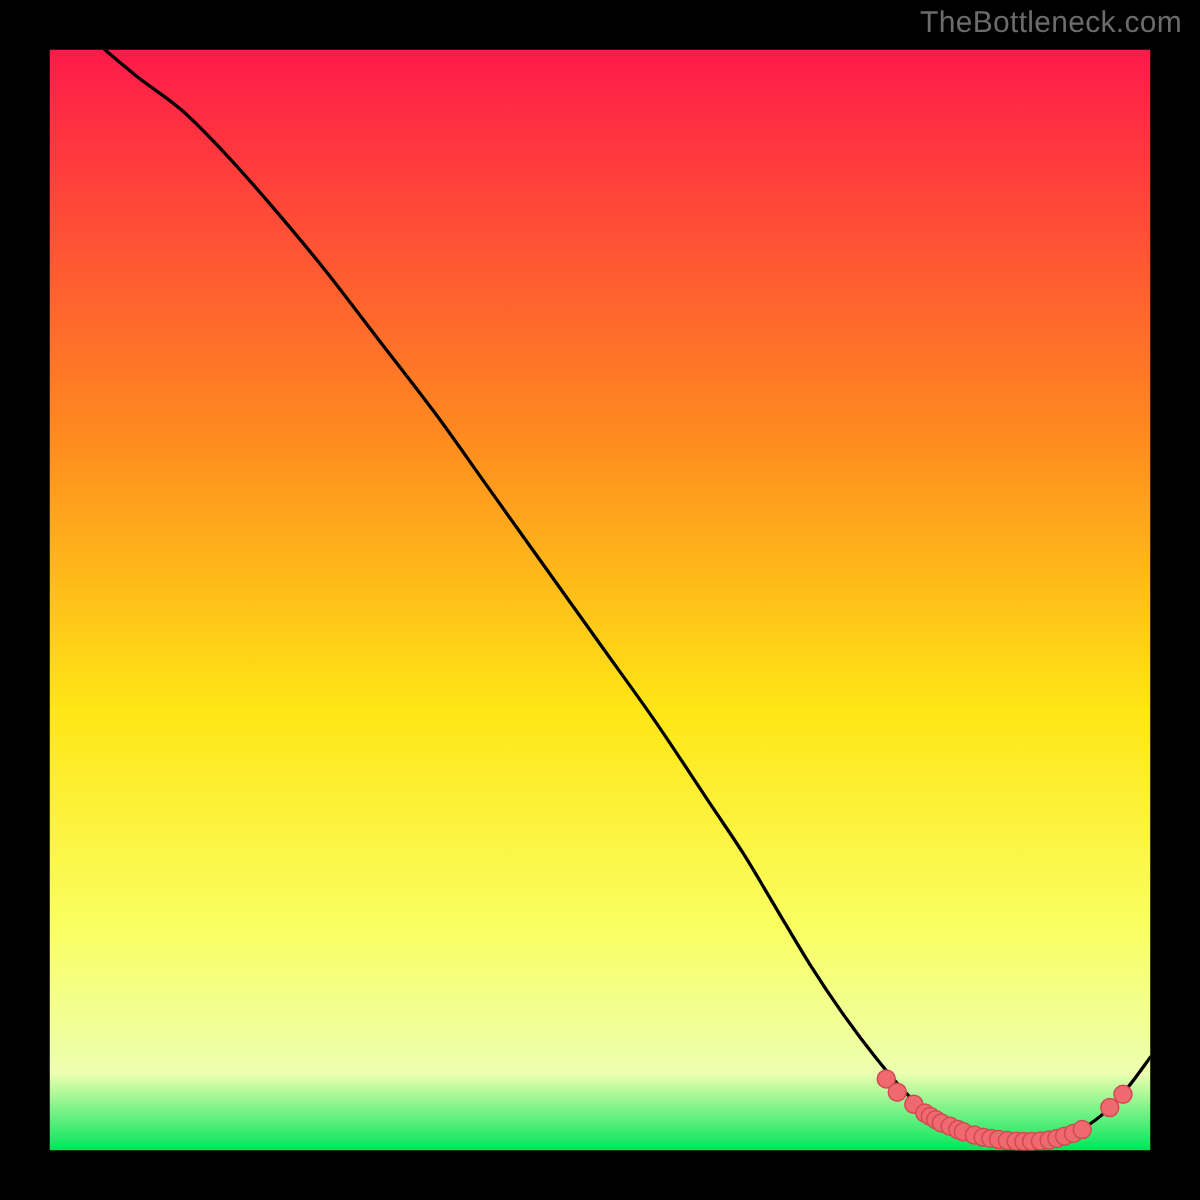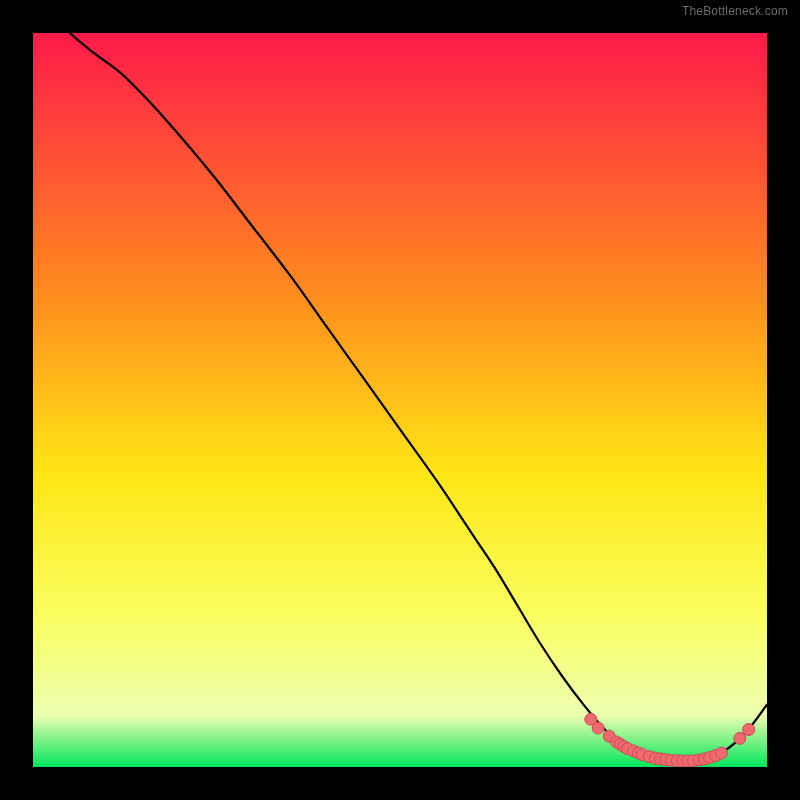--- a/index.html
+++ b/index.html
@@ -17,21 +17,21 @@
     top: 0;
     width: 800px;
     height: 800px;
     background: #000000;
   }
   .watermark {
     position: absolute;
     top: 4px;
     right: 12px;
     color: #6b6b6b;
-    font-size: 12px;
+    font-size: 20px;
     font-weight: 500;
     letter-spacing: 0.2px;
     user-select: none;
   }
   .plot {
     position: absolute;
     left: 33px;
     top: 33px;
     width: 734px;
     height: 734px;

